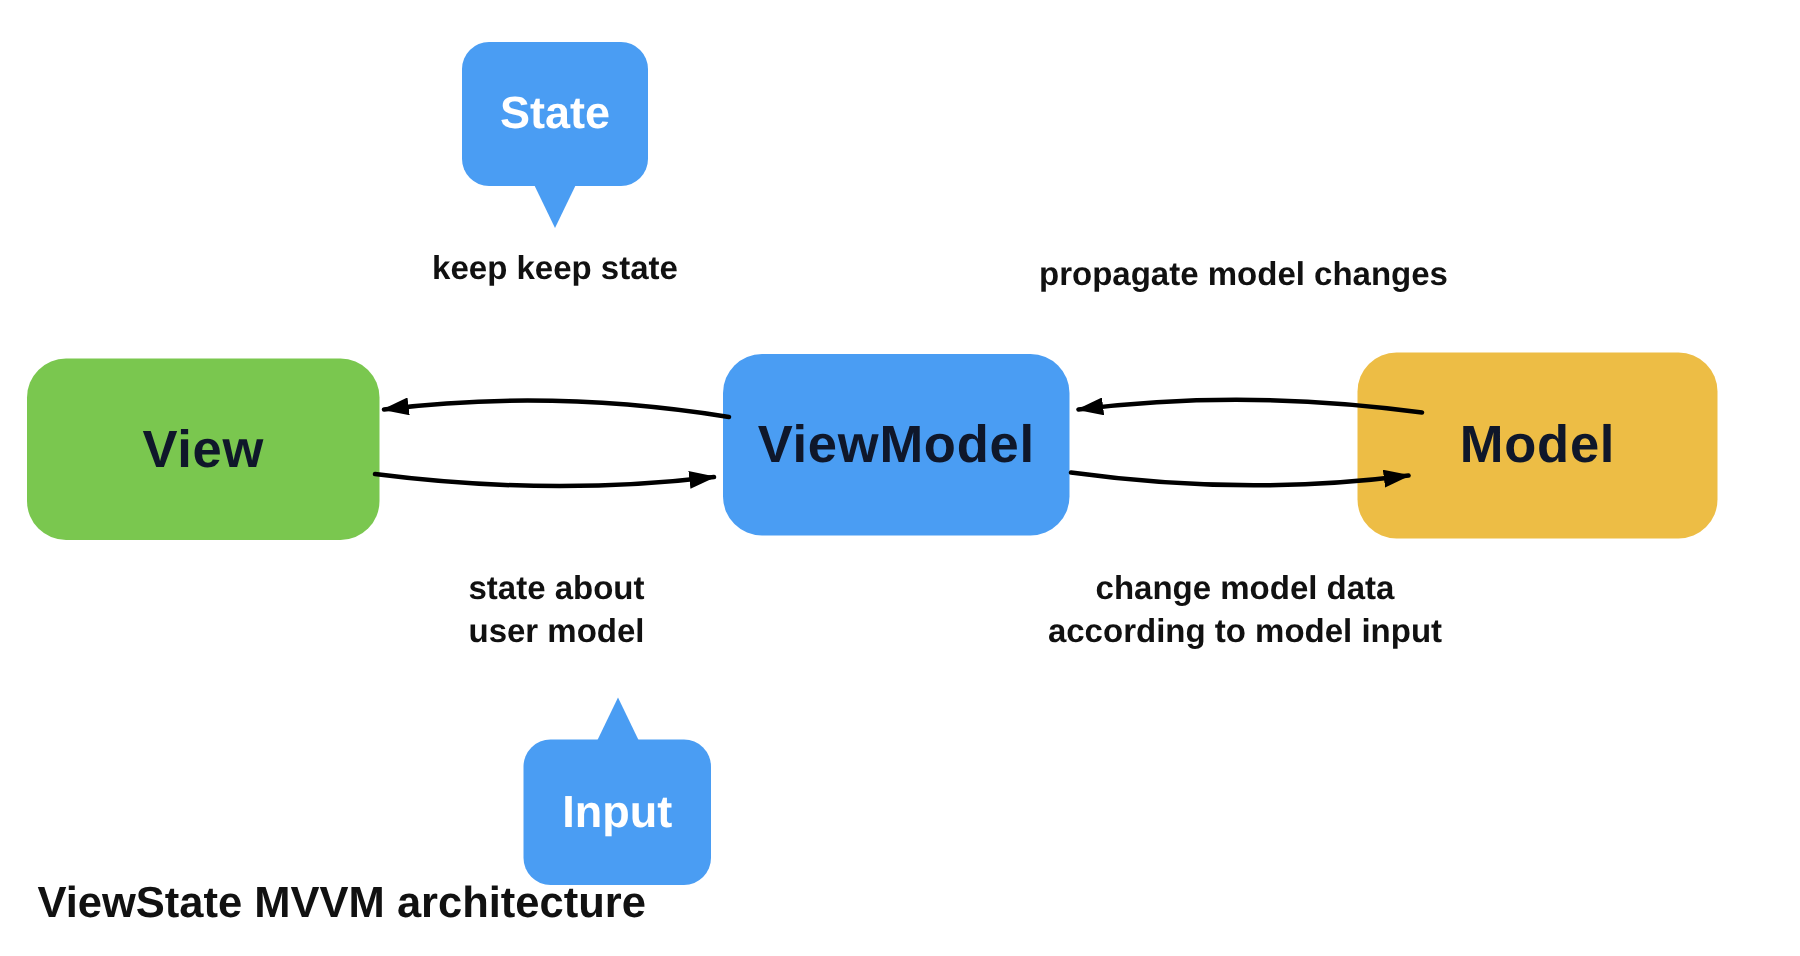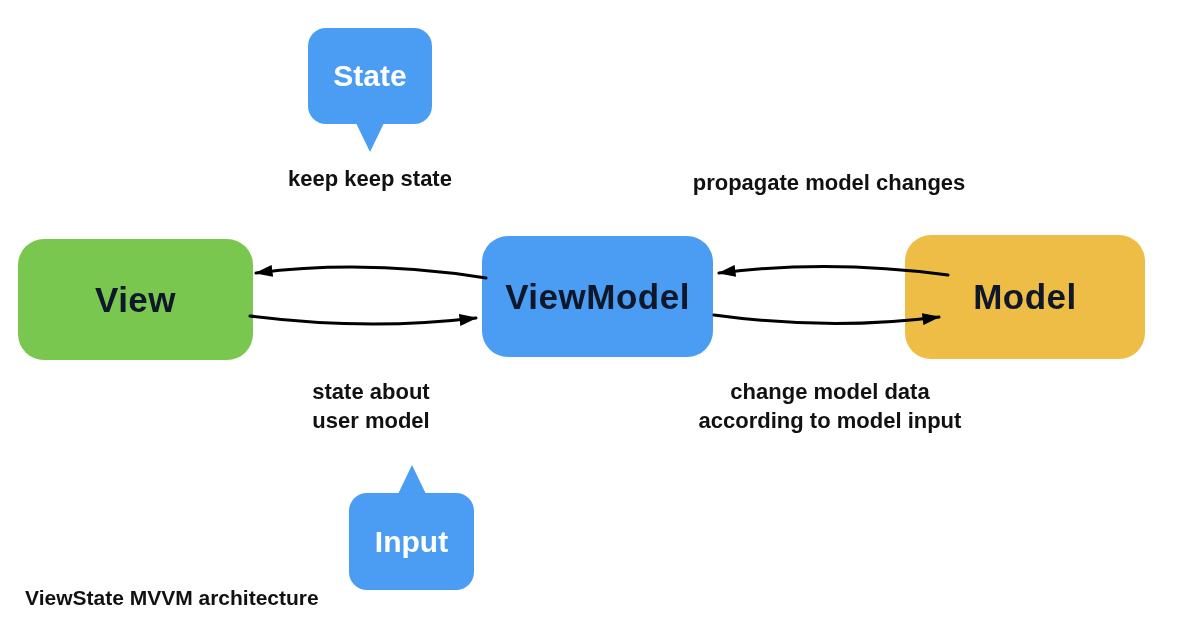--- a/index.html
+++ b/index.html
@@ -73,21 +73,21 @@
   .edge-label span { display: block; }
   .lbl-keep      { left: 220px; top: 164px; width: 300px; }
   .lbl-propagate { left: 629px; top: 168px; width: 400px; }
   .lbl-notify    { left: 221px; top: 377px; width: 300px; }
   .lbl-change    { left: 630px; top: 377px; width: 400px; text-align: center; }
   .diagram-title {
     position: absolute;
     left: 25px;
     top: 586px;
     font-weight: bold;
-    font-size: 21px;
+    font-size: 29px;
     color: #111111;
   }
 </style>
 </head>
 <body>
 
 <div class="canvas">
 
   <div class="node node-view">
     <span>View</span>

